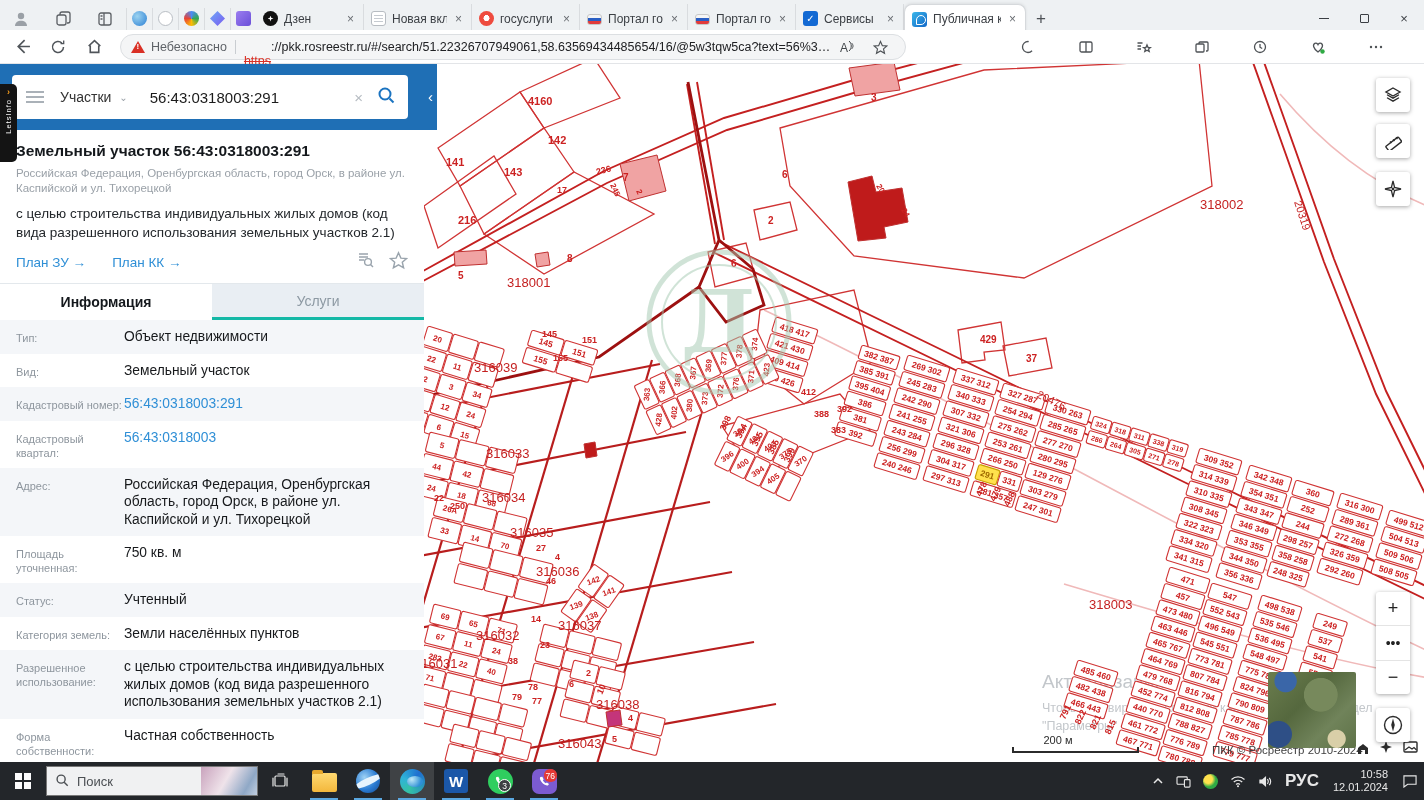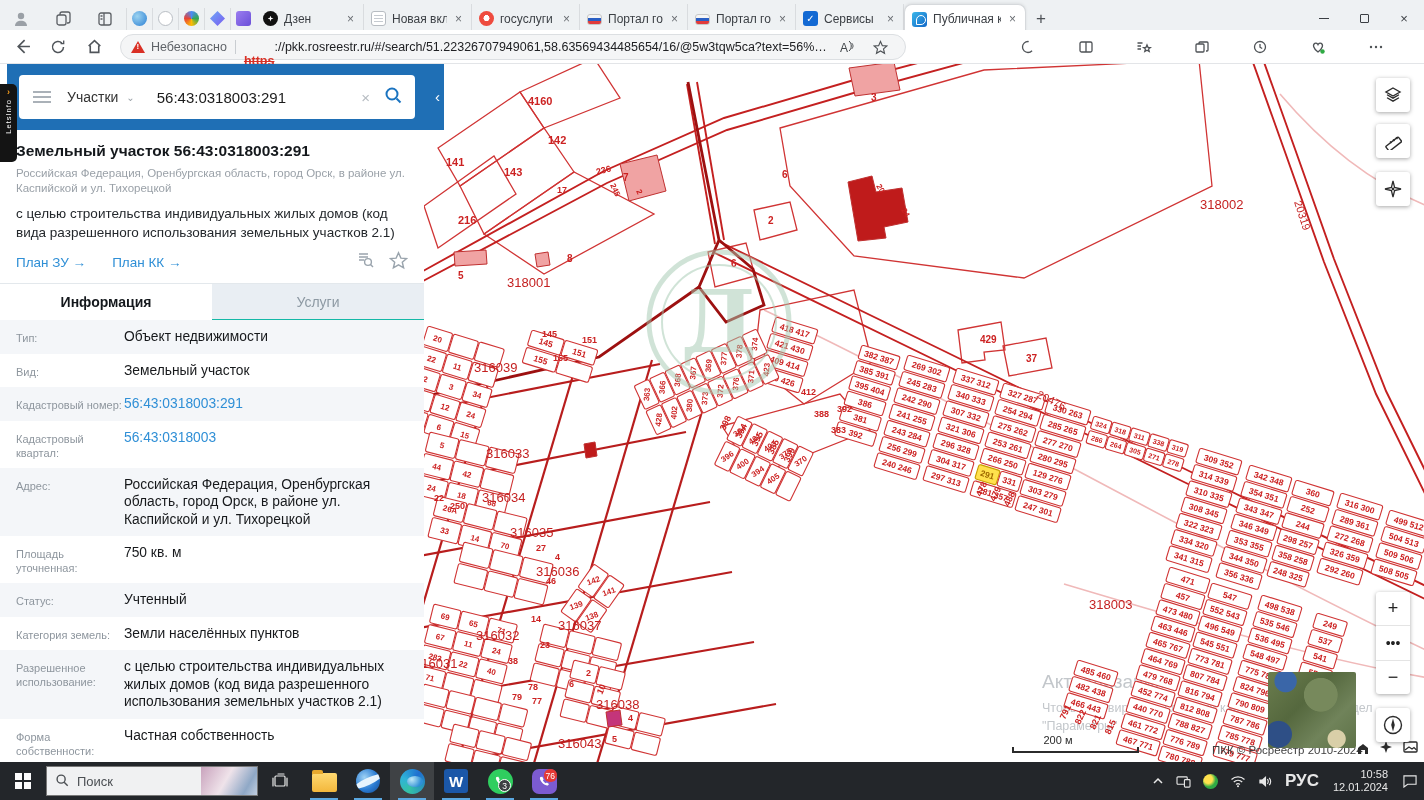--- a/index.html
+++ b/index.html
@@ -41,53 +41,53 @@
   #navbar { position:absolute; left:0; top:30px; width:1424px; height:34px; background:#fff;
     border-bottom:1px solid #e3e5e8; display:flex; align-items:center;}
   .navic { width:28px; height:26px; display:flex; align-items:center; justify-content:center; color:#50555a; margin-left:8px; border-radius:4px;}
   #urlpill { position:absolute; left:120px; top:4px; width:786px; height:26px; background:#f4f5f6;
     border:1px solid #dcdfe2; border-radius:13px; display:flex; align-items:center; padding:0 10px; font-size:12.5px; color:#3c4043;}
   #warn-tri { width:0; height:0; border-left:7px solid transparent; border-right:7px solid transparent;
     border-bottom:12px solid #d93025; position:relative; margin-right:6px; flex:none;}
   #warn-tri:after{content:"!";position:absolute;left:-1.5px;top:1px;color:#fff;font-size:8px;font-weight:bold;}
   #url-warning { color:#5f6368; margin-right:8px; }
   .pill-div { width:1px; height:14px; background:#c9cdd1; margin-right:8px; flex:none;}
-  #url-https { color:#d93025; text-decoration:line-through; font-weight:bold;margin-top:28px;}
+  #url-https { color:#d93025; text-decoration:line-through; font-weight:normal;margin-top:28px;}
   #url-rest { white-space:nowrap; overflow:hidden; text-overflow:ellipsis; flex:1; color:#202124;}
   #read-aloud { font-size:12px; color:#44484c; margin:0 10px 0 8px; flex:none;}
   .tbic { width:30px; height:26px; display:flex; align-items:center; justify-content:center; flex:none; border-radius:4px;}
 
   
   #letsinfo { position:absolute; left:0; top:84px; width:17px; height:78px; background:#141414;
     border-radius:0 5px 5px 0; z-index:40; display:flex; flex-direction:column; align-items:center; padding-top:3px;}
   #letsinfo .arr{color:#f29b1d;font-size:9px;font-weight:bold;}
   #letsinfo .vlabel{color:#fff;font-size:7.5px;writing-mode:vertical-rl;transform:rotate(180deg);letter-spacing:1px;margin-top:2px;}
 
   
   #panel { position:absolute; left:0; top:64px; width:424px; height:698px; background:#fff; z-index:20;}
-  #searchbar { position:absolute; left:7px; top:0; width:437px; height:66px; background:#1f6fb5; }
+  #searchbar { position:absolute; left:0; top:0; width:437px; height:66px; background:#1f6fb5; }
   #searchbox { position:absolute; left:12px; top:11px; width:396px; height:44px; background:#fff; border-radius:4px;
     display:flex; align-items:center; }
   #burger { width:18px; height:12px; margin-left:14px;
     background:repeating-linear-gradient(#aab1b8 0 2px, transparent 2px 5px); }
   #search-cat { font-size:14px; color:#333; margin-left:16px;}
   #cat-chevron { color:#9aa1a8; font-size:10px; margin-left:8px;}
   #search-value { font-size:15px; color:#1b1b1b; margin-left:22px; flex:1;}
   #search-clear { color:#b6bcc2; font-size:15px; margin-right:14px;}
   #panel-collapse { position:absolute; right:4px; top:24px; color:#fff; font-size:15px; }
   #panel-head { padding:12px 16px 0 16px; }
   #obj-title { font-size:15.5px; font-weight:bold; color:#14181c;}
   #obj-subtitle { font-size:11.5px; color:#9aa1a8; line-height:15px; margin-top:6px;}
   #obj-usage { font-size:13.5px; color:#24282c; line-height:19px; margin-top:8px;}
   #plan-links { display:flex; align-items:center; margin-top:9px; padding-bottom:9px;}
   .plan-link { color:#2f8fd6; font-size:13.5px; margin-right:26px;}
   #head-icons { margin-left:auto; display:flex; gap:14px; color:#9aa4ad;}
   #panel-tabs { display:flex; height:37px; border-top:1px solid #e3e8ec;}
   .ptab { flex:1; display:flex; align-items:center; justify-content:center; font-size:14px;
-    background:#e9eef3; color:#8d99a3; border-bottom:1px solid #14b8a6;}
+    background:#e9eef3; color:#8d99a3; border-bottom:3px solid #14b8a6;}
   .ptab.active { background:#fff; color:#14181c; font-weight:bold; border-bottom:none;}
   .inforow { display:flex; padding:8px 0; }
   .inforow.alt { background:#f4f6f9; }
   .inforow .rl { width:124px; flex:none; padding-left:16px; font-size:11px; color:#8e969e; line-height:14px; padding-top:3px;}
   .inforow .rv { flex:1; padding-right:14px; font-size:13.8px; color:#17191c; line-height:17.5px;}
   .inforow .rv.link { color:#2f8fd6; }
 
   
   #map { position:absolute; left:424px; top:64px; width:1000px; height:698px; background:#fff; z-index:1; overflow:hidden;}
   #mapsvg { position:absolute; left:0; top:0; }

